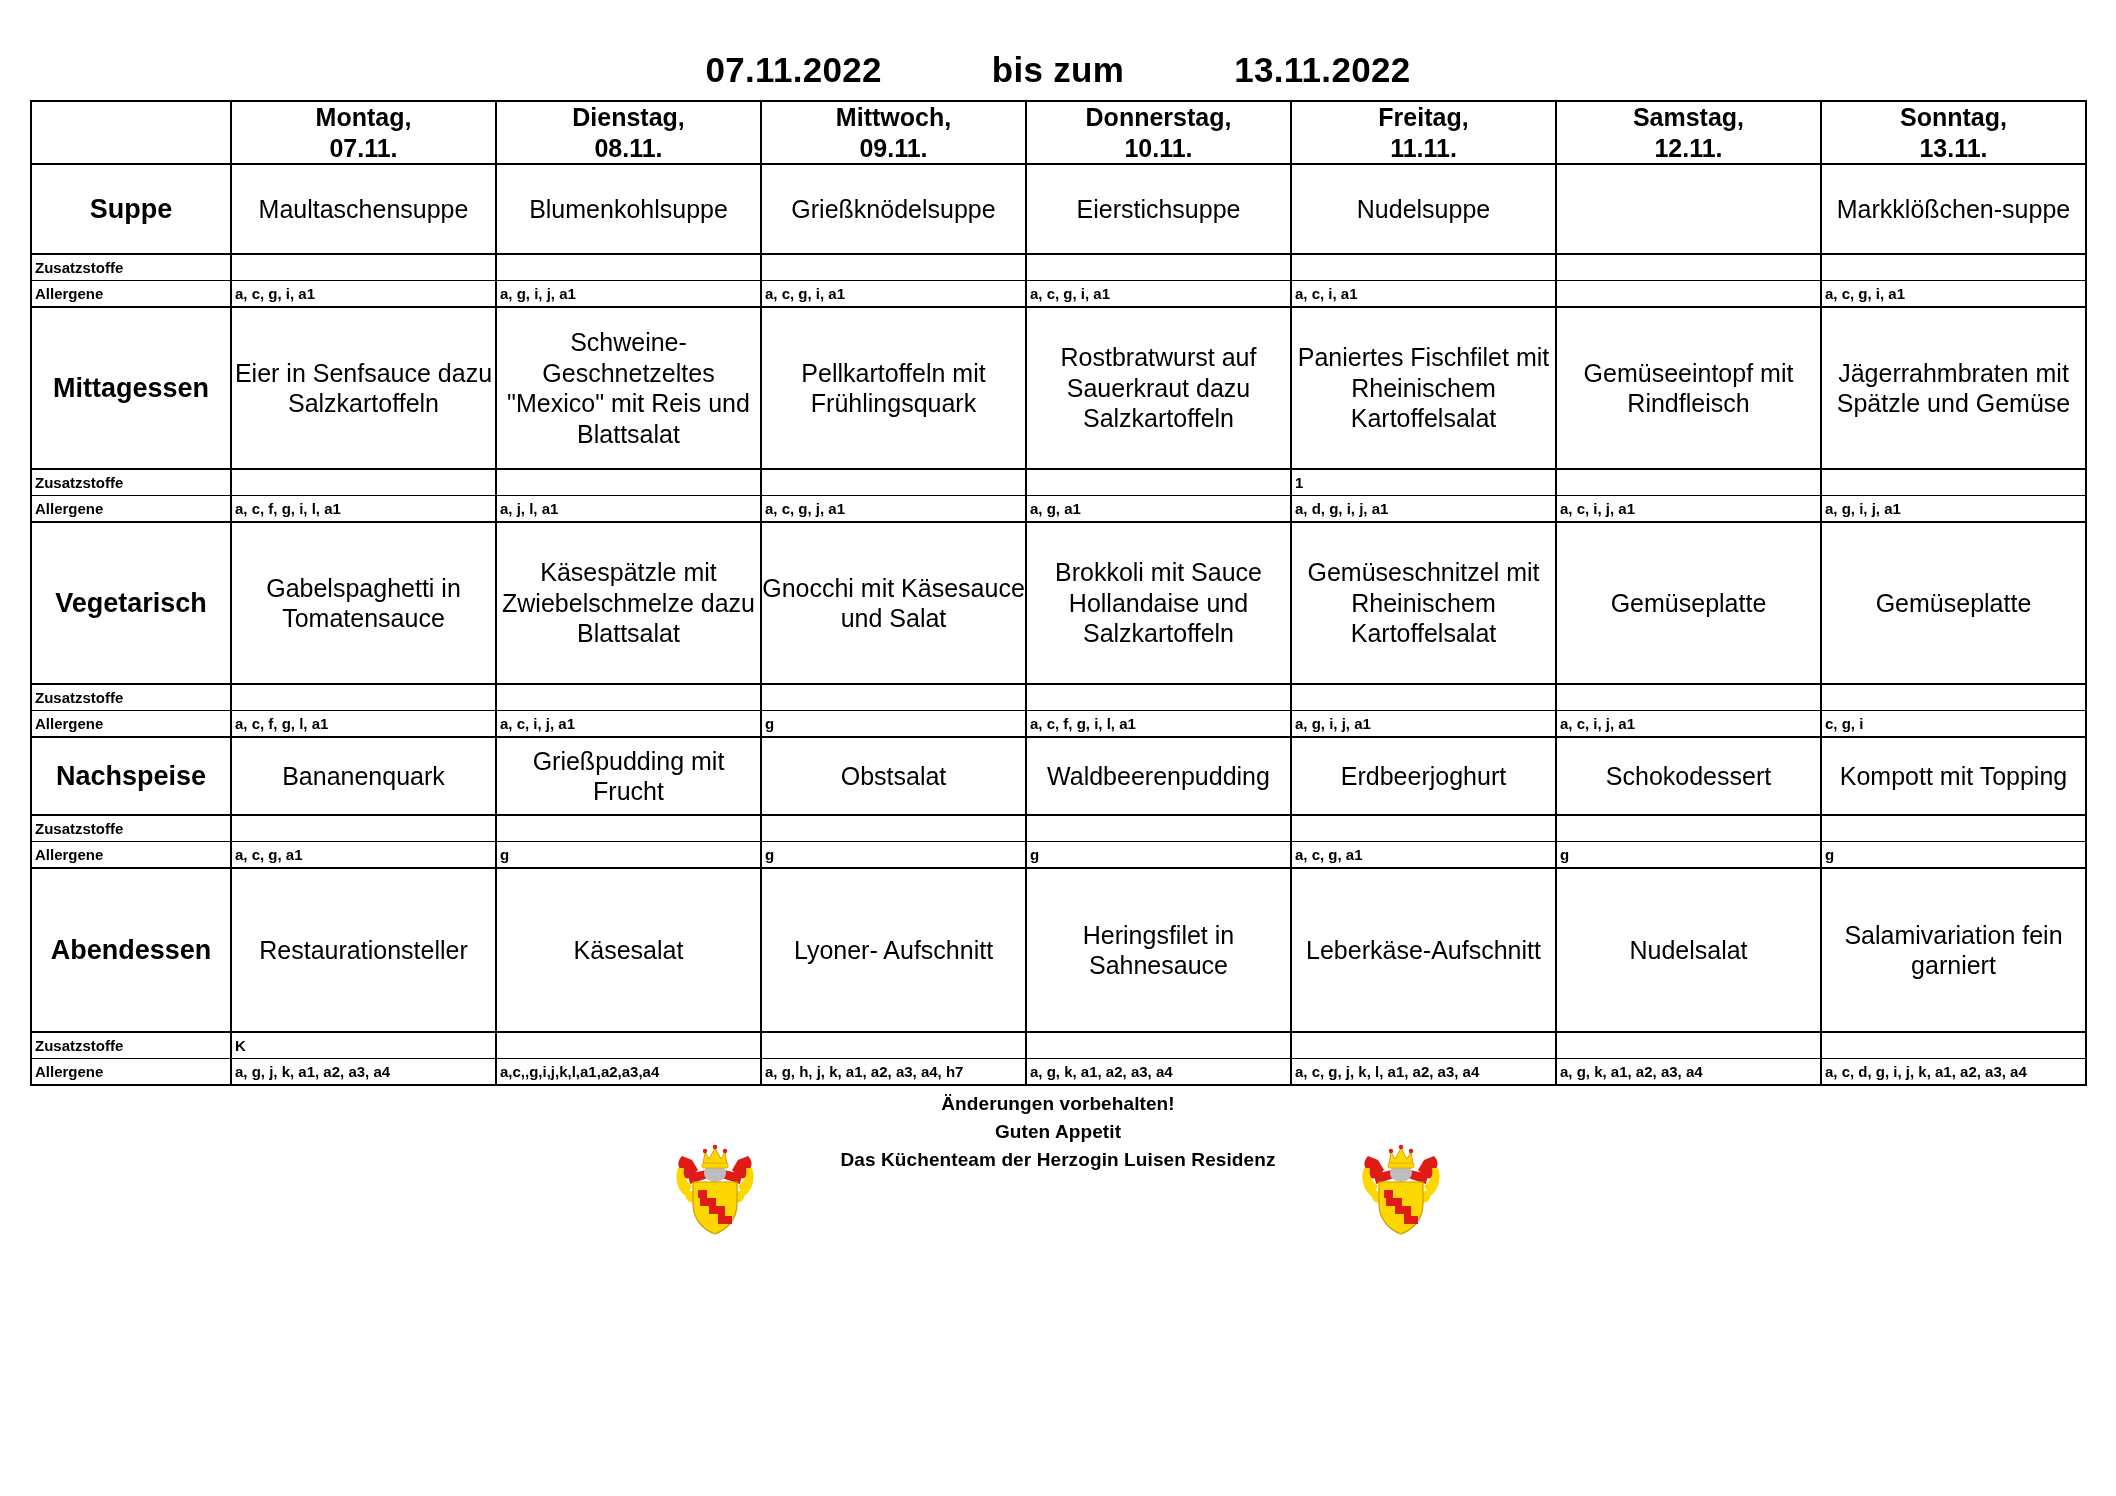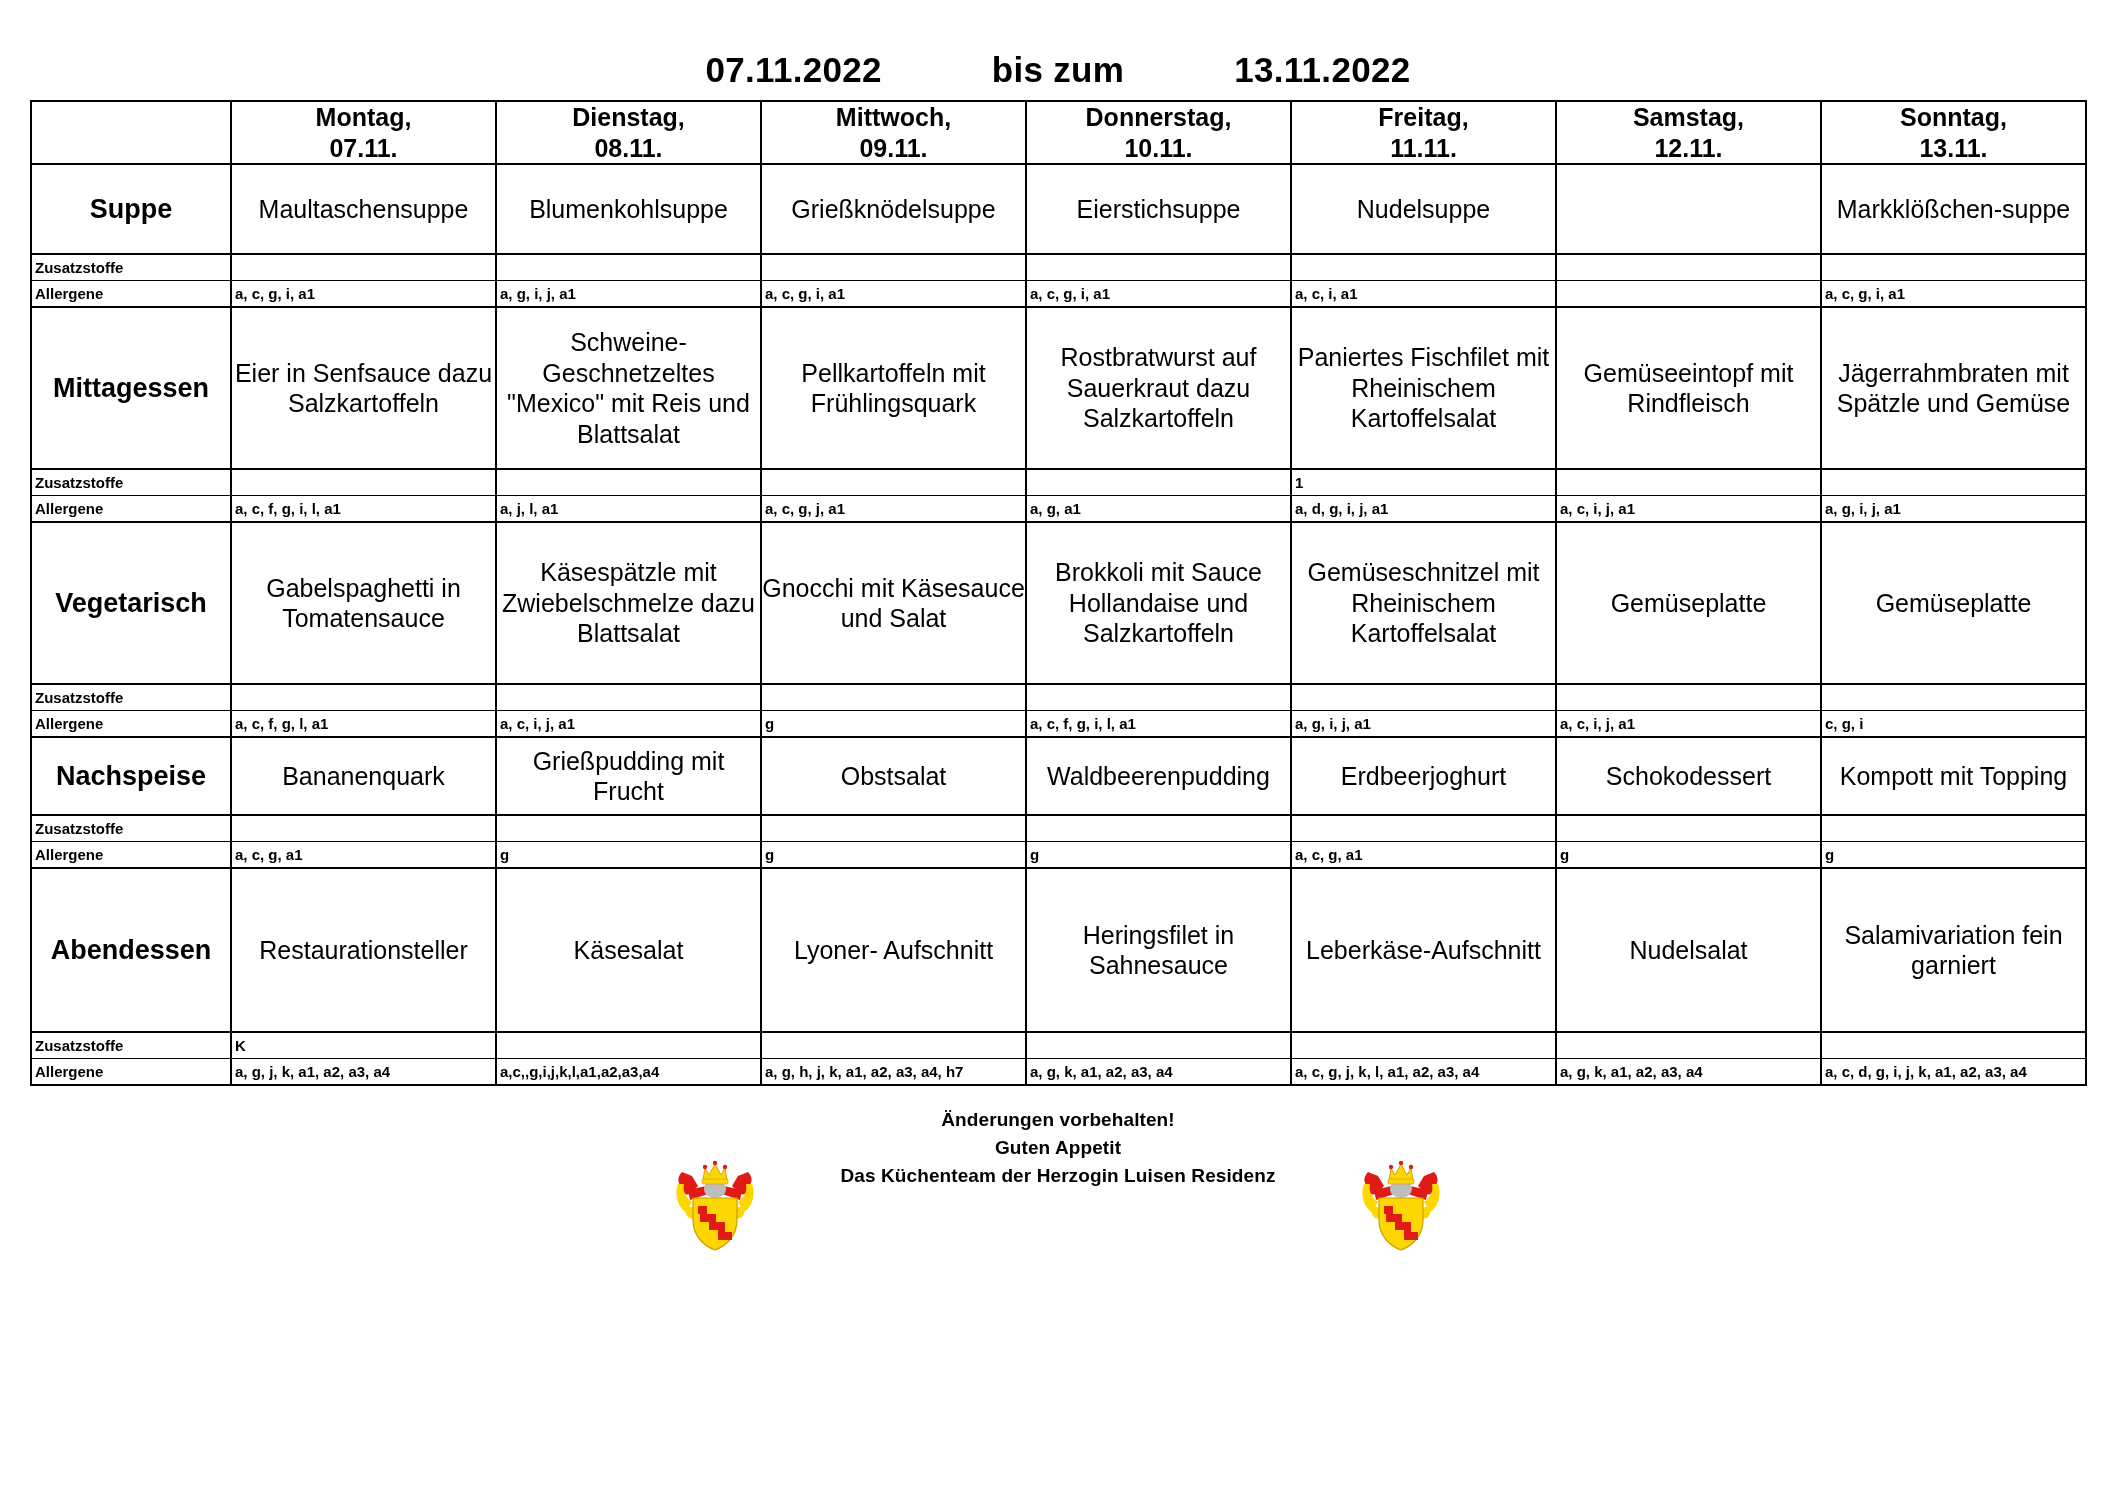--- a/index.html
+++ b/index.html
@@ -106,21 +106,21 @@
   tr.r-suppe   td { height: 88px; }
   tr.r-mittag  td { height: 160px; }
   tr.r-veg     td { height: 160px; }
   tr.r-nach    td { height: 76px; }
   tr.r-abend   td { height: 162px; }
 
   
   .footer {
     position: relative;
     text-align: center;
-    margin-top: 20px;
+    margin-top: 4px;
   }
   .footer p {
     margin: 0;
     font-size: 19px;
     font-weight: bold;
     line-height: 1.48;
     letter-spacing: 0.1px;
   }
   .crest {
     position: absolute;

